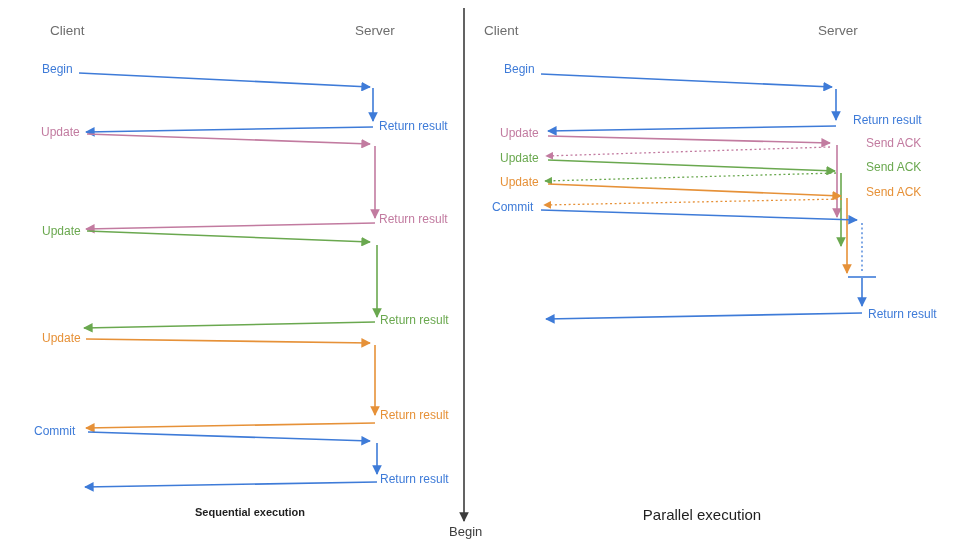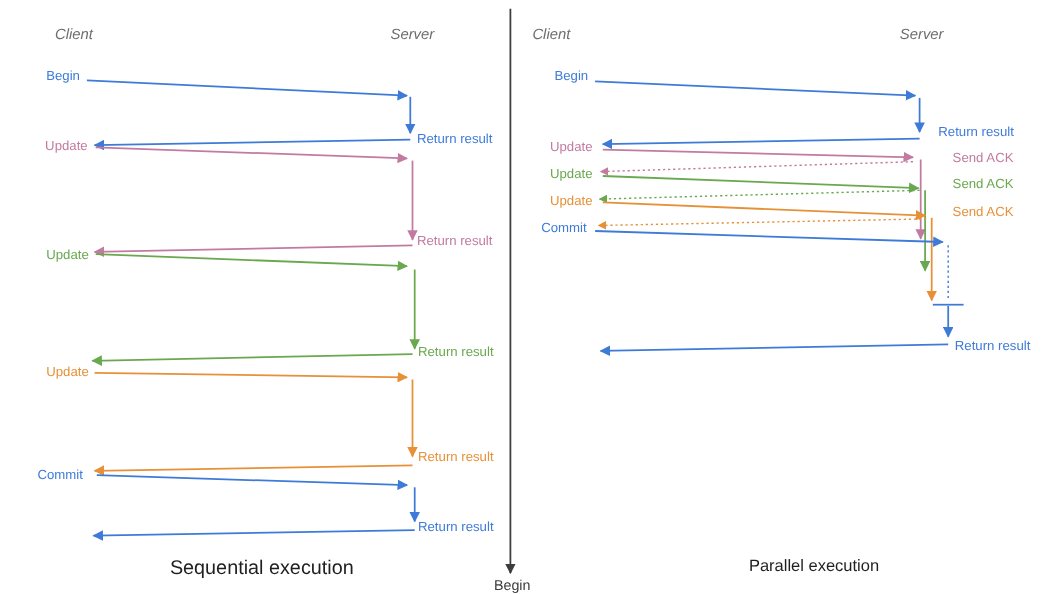--- a/index.html
+++ b/index.html
@@ -3,21 +3,21 @@
 <meta charset="utf-8">
 <style>
   html,body{margin:0;padding:0;background:#ffffff;}
   body{width:960px;height:540px;overflow:hidden;position:relative;
        font-family:"Liberation Sans","DejaVu Sans",sans-serif;}
   #stage{position:absolute;left:0;top:0;width:960px;height:540px;background:#ffffff;}
   #diagram-svg{position:absolute;left:0;top:0;width:960px;height:540px;}
   #labels-layer{position:absolute;left:0;top:0;width:960px;height:540px;pointer-events:none;}
   .lbl{position:absolute;white-space:nowrap;line-height:1.05;}
   .lbl.center{transform:translateX(-50%);}
-  .lbl.italic{font-style:italic;}
+  .lbl.italic{}
 </style>
 </head>
 <body>
 
 <div id="stage">
   <svg id="diagram-svg" viewBox="0 0 960 540" xmlns="http://www.w3.org/2000/svg">
       <defs>
         <marker id="arr-blue" viewBox="0 0 10 10" refX="9" refY="5" markerWidth="6" markerHeight="6" orient="auto">
           <path d="M0,0 L10,5 L0,10 z" fill="#3e7bd8"></path>
         </marker>
@@ -81,28 +81,28 @@
       <div class="lbl" style="left: 42px; top: 63px; color: rgb(62, 123, 216); font-size: 12px;">Begin</div>
       <div class="lbl" style="left: 379px; top: 120px; color: rgb(62, 123, 216); font-size: 12px;">Return result</div>
       <div class="lbl" style="left: 41px; top: 126px; color: rgb(194, 123, 160); font-size: 12px;">Update</div>
       <div class="lbl" style="left: 379px; top: 213px; color: rgb(194, 123, 160); font-size: 12px;">Return result</div>
       <div class="lbl" style="left: 42px; top: 225px; color: rgb(106, 168, 79); font-size: 12px;">Update</div>
       <div class="lbl" style="left: 380px; top: 314px; color: rgb(106, 168, 79); font-size: 12px;">Return result</div>
       <div class="lbl" style="left: 42px; top: 332px; color: rgb(230, 145, 56); font-size: 12px;">Update</div>
       <div class="lbl" style="left: 380px; top: 409px; color: rgb(230, 145, 56); font-size: 12px;">Return result</div>
       <div class="lbl" style="left: 34px; top: 425px; color: rgb(62, 123, 216); font-size: 12px;">Commit</div>
       <div class="lbl" style="left: 380px; top: 473px; color: rgb(62, 123, 216); font-size: 12px;">Return result</div>
-      <div class="lbl center" style="left: 238px; top: 507px; color: rgb(31, 31, 31); font-size: 18px;">Sequential execution</div>
+      <div class="lbl center" style="left: 250px; top: 507px; color: rgb(31, 31, 31); font-size: 11px; font-weight: bold;">Sequential execution</div>
       <div class="lbl italic" style="left: 484px; top: 24px; color: rgb(109, 109, 109); font-size: 13.5px;">Client</div>
       <div class="lbl italic" style="left: 818px; top: 24px; color: rgb(109, 109, 109); font-size: 13.5px;">Server</div>
       <div class="lbl" style="left: 504px; top: 63px; color: rgb(62, 123, 216); font-size: 12px;">Begin</div>
       <div class="lbl" style="left: 853px; top: 114px; color: rgb(62, 123, 216); font-size: 12px;">Return result</div>
       <div class="lbl" style="left: 500px; top: 127px; color: rgb(194, 123, 160); font-size: 12px;">Update</div>
       <div class="lbl" style="left: 866px; top: 137px; color: rgb(194, 123, 160); font-size: 12px;">Send ACK</div>
       <div class="lbl" style="left: 500px; top: 152px; color: rgb(106, 168, 79); font-size: 12px;">Update</div>
       <div class="lbl" style="left: 866px; top: 161px; color: rgb(106, 168, 79); font-size: 12px;">Send ACK</div>
       <div class="lbl" style="left: 500px; top: 176px; color: rgb(230, 145, 56); font-size: 12px;">Update</div>
       <div class="lbl" style="left: 866px; top: 186px; color: rgb(230, 145, 56); font-size: 12px;">Send ACK</div>
       <div class="lbl" style="left: 492px; top: 201px; color: rgb(62, 123, 216); font-size: 12px;">Commit</div>
       <div class="lbl" style="left: 868px; top: 308px; color: rgb(62, 123, 216); font-size: 12px;">Return result</div>
-      <div class="lbl center" style="left: 740px; top: 507px; color: rgb(31, 31, 31); font-size: 15px;">Parallel execution</div>
+      <div class="lbl center" style="left: 702px; top: 507px; color: rgb(31, 31, 31); font-size: 15px;">Parallel execution</div>
     </div>
 </div>
 
 </body></html>

